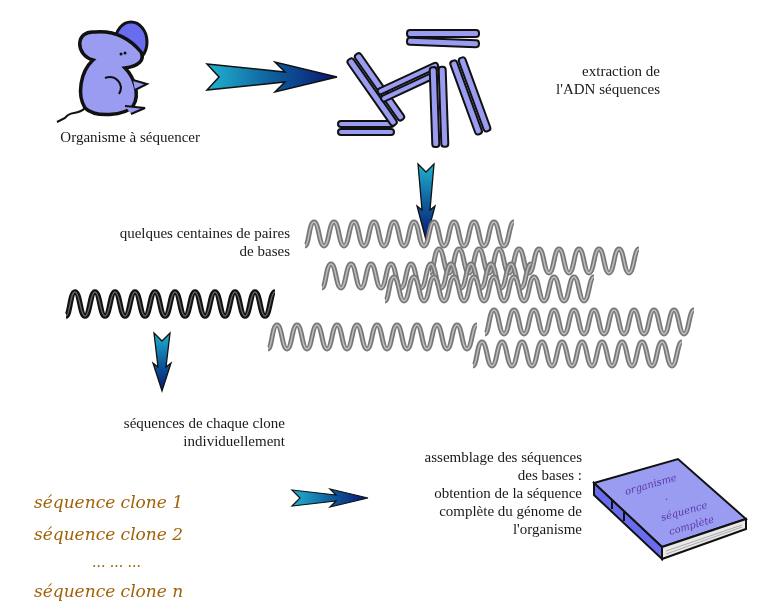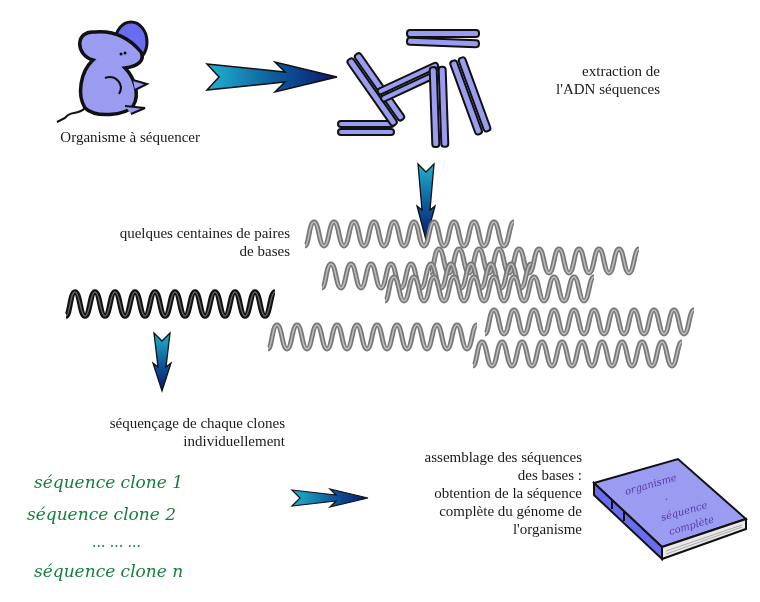--- a/index.html
+++ b/index.html
@@ -1,20 +1,20 @@
 <!DOCTYPE html>
 <html><head>
 <meta charset="utf-8">
 <style>
   html, body { margin:0; padding:0; background:#ffffff; }
   body { width:760px; height:602px; position:relative; overflow:hidden;
          font-family:"Liberation Serif", "DejaVu Serif", serif; color:#1a1a1a; }
   .lbl { position:absolute; font-size:15px; line-height:18px; text-align:right; white-space:nowrap; }
-  .red { position:absolute; font-family:"DejaVu Serif", serif; font-style:italic; color:#15803d;
-         font-size:17px; line-height:20px; white-space:nowrap; }
+  .red { position:absolute; font-family:"DejaVu Serif", serif; font-style:italic; color:#a16207;
+         font-size:17px; line-height:20px; white-space:nowrap;margin-top:20px; }
   svg { position:absolute; overflow:visible; }
 </style>
 </head>
 <body>
 
 <svg width="0" height="0" style="position:absolute">
   <defs>
     <linearGradient id="arrGradH" x1="0" y1="0" x2="1" y2="0">
       <stop offset="0" stop-color="#22b2d0"></stop>
       <stop offset="0.5" stop-color="#0e5f9e"></stop>
@@ -99,26 +99,26 @@
   <use href="#helixGrey" x="225" y="93"></use>
   <use href="#helixGrey" x="8" y="108"></use>
   <use href="#helixGrey" x="213" y="125"></use>
 </svg>
 
 <svg style="left:151px;top:331px" width="22" height="62" viewBox="0 0 22 62">
   <path d="M3 2 L11 10 L19 2 L15 36 L20 32 L11 60 L2 32 L7 36 Z" fill="url(#arrGradV)" stroke="#111" stroke-width="1.3"></path>
 </svg>
 
 <div class="lbl" style="left:40px;top:414px;width:245px;">
-  <div>séquençage de chaque clones</div>
+  <div>séquences de chaque clone</div>
   <div>individuellement</div>
 </div>
 
 <div class="red" style="left:34px;top:472px;">séquence clone 1</div>
-<div class="red" style="left:27px;top:504px;">séquence clone 2</div>
+<div class="red" style="left:34px;top:504px;">séquence clone 2</div>
 <div class="red" style="left:92px;top:532px;font-size:14px;">... ... ...</div>
 <div class="red" style="left:34px;top:561px;">séquence clone  n</div>
 
 <svg style="left:290px;top:487px" width="80" height="22" viewBox="0 0 80 22">
   <path d="M2 3 L46 8 L40 2 L78 11 L40 20 L46 14 L2 19 L10 11 Z" fill="url(#arrGradH)" stroke="#111" stroke-width="1.2"></path>
 </svg>
 
 <div class="lbl" style="left:382px;top:448px;width:200px;">
   <div>assemblage des séquences</div>
   <div>des bases :</div>

